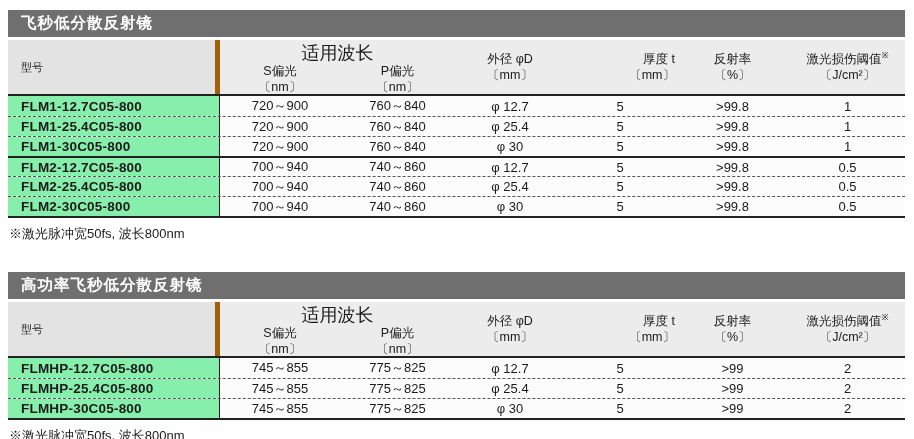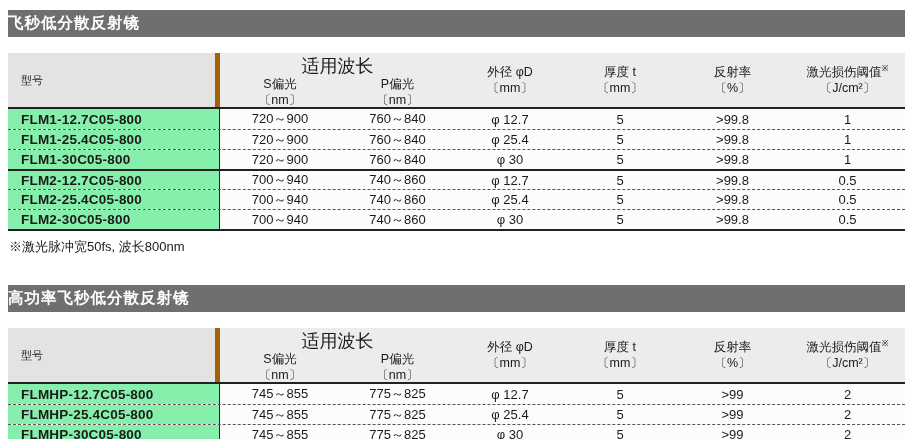--- a/index.html
+++ b/index.html
@@ -14,24 +14,25 @@
   .sheet { padding: 10px 0 0 8px; }
   .tbl-section { width: 897px; }
   .section-2 { margin-top: 29px; }
 
   .titlebar {
     height: 27px;
     background: #6f6f6f;
     color: #ffffff;
     display: flex;
     align-items: center;
+    padding-left: 13px;
     font-weight: bold;
     font-size: 15.5px;
     letter-spacing: 1px;
-    margin-bottom: 16px;
+    margin-bottom: 3px;
   }
 
   
   .thead {
     display: flex;
     height: 56px;
     background: #ececec;
     border-bottom: 2px solid #222;
   }
   .th-model {
@@ -48,21 +49,21 @@
   .wave-title { text-align: center; font-size: 18px; height: 18px; line-height: 18px; }
   .wave-sub { display: flex; justify-content: flex-end; }
   .subcol { text-align: center; font-size: 12.5px; line-height: 16px; padding-top: 1px; }
   .subcol.s { width: 120px; }
   .subcol.p { width: 115px; }
   .th-col {
     display: flex; flex-direction: column; justify-content: center;
     text-align: center; font-size: 12.5px; line-height: 16px;
   }
   .w-d { width: 110px; }
-  .w-t { width: 110px; }
+  .w-t { width: 110px; text-align: right; }
   .w-r { width: 115px; }
   .w-l { width: 115px; }
   sup.refmark { font-size: 8.5px; vertical-align: super; line-height: 0; }
 
   
   .tbody { border-bottom: 2px solid #222; }
   .trow { display: flex; height: 20px; background: #fcfcfc; }
   .trow.sep-dashed { border-top: 1px dashed #555; }
   .trow.sep-solid  { border-top: 2px solid #222; text-align: center; }
   .cell {

